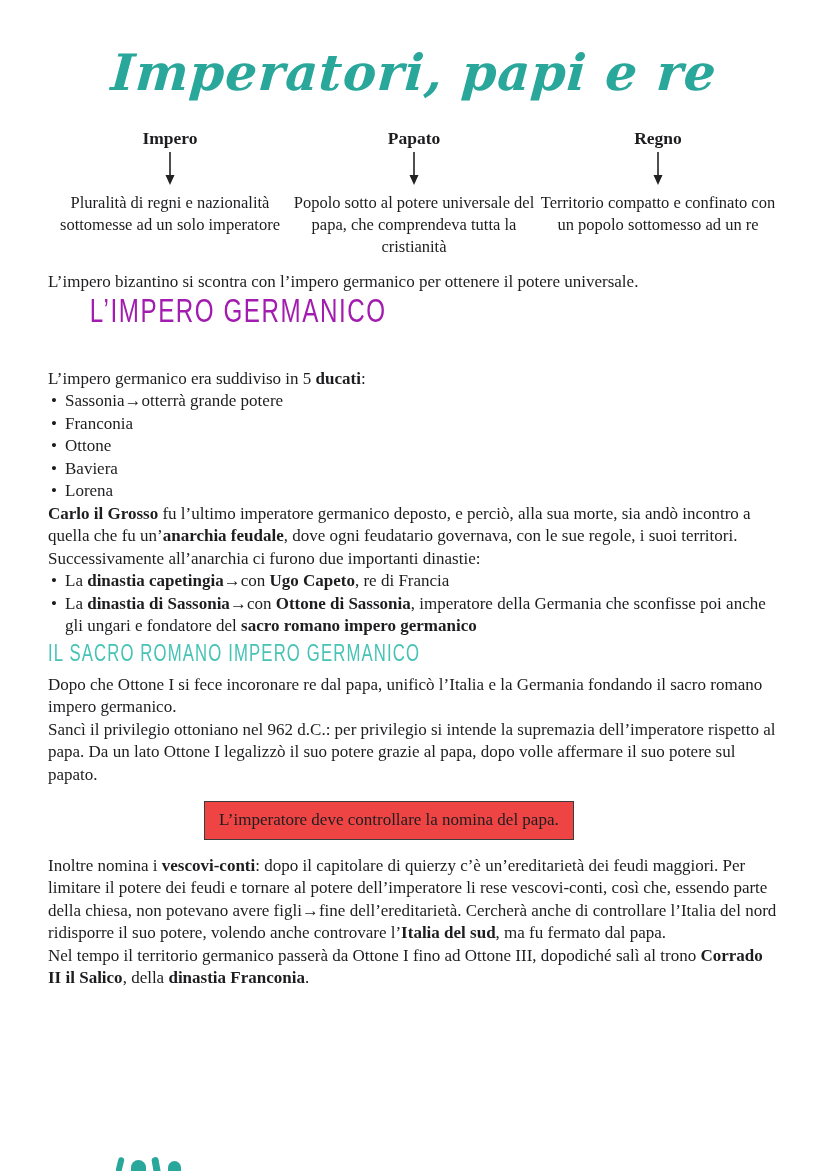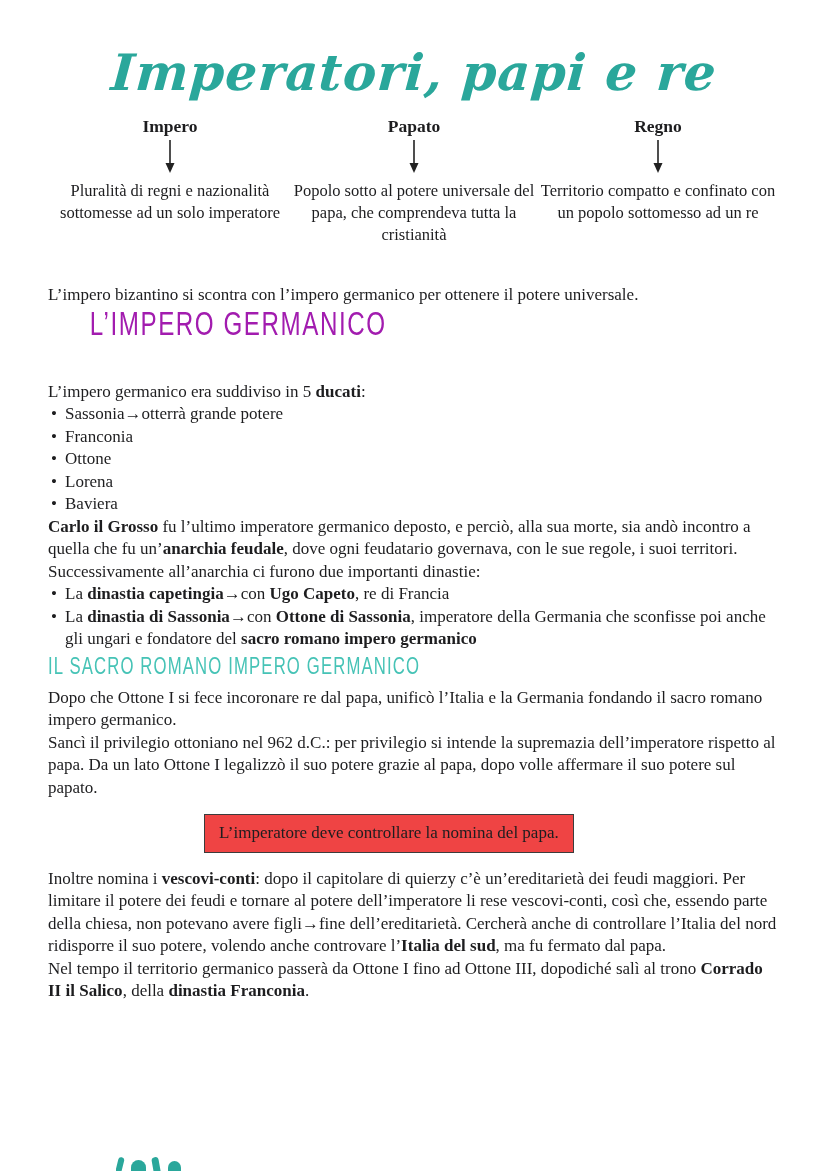--- a/index.html
+++ b/index.html
@@ -19,32 +19,32 @@
     font-style: italic;
     font-weight: 700;
     font-size: 50px;
     line-height: 70px;
     color: #2aa79b;
     letter-spacing: 1px;
     transform: skewX(-4deg);
   }
 
   
-  .columns { display: flex; justify-content: flex-start; margin-top: 8px; }
+  .columns { display: flex; justify-content: flex-start; margin-top: 20px; }
   .col { width: 248px; display: flex; flex-direction: column; align-items: center; text-align: center; }
   .col-header { font-weight: 700; font-size: 17.5px; line-height: 20px; }
   .arrow { margin-top: 4px; margin-bottom: 6px; display: block; }
   .col-text { font-size: 16.5px; line-height: 22px; }
 
   .body-text p, .body-text li, .intro, .note-box {
     font-size: 17px; line-height: 22.5px;
   }
   .b { font-weight: 700; }
 
-  .intro { margin-top: 38px; }
+  .intro { margin-top: 13px; }
 
   
   .section-heading { color: #a21caf; font-weight: 400; }
   .section-heading .condensed {
     display: inline-block;
     font-family: "Liberation Sans", sans-serif;
     font-size: 31px; line-height: 34px;
     letter-spacing: 2px;
     transform: scale(0.78, 1.08);
   }
@@ -123,22 +123,22 @@
   <p class="intro">L’impero bizantino si scontra con l’impero germanico per ottenere il potere universale.</p>
 
   <h2 class="section-heading"><span class="condensed">L’IMPERO GERMANICO</span></h2>
 
   <div class="body-text group-germanico">
     <p><span>L’impero germanico era suddiviso in 5 </span><span class="b">ducati</span><span>:</span></p>
     <ul class="bullets">
       <li><span>Sassonia→otterrà grande potere</span></li>
       <li><span>Franconia</span></li>
       <li><span>Ottone</span></li>
+      <li><span>Baviera</span></li>
       <li><span>Lorena</span></li>
-      <li><span>Baviera</span></li>
     </ul>
     <p><span class="b">Carlo il Grosso</span><span> fu l’ultimo imperatore germanico deposto, e perciò, alla sua morte, sia andò incontro a quella che fu un’</span><span class="b">anarchia feudale</span><span>, dove ogni feudatario governava, con le sue regole, i suoi territori. Successivamente all’anarchia ci furono due importanti dinastie:</span></p>
     <ul class="bullets">
       <li><span>La </span><span class="b">dinastia capetingia</span><span>→con </span><span class="b">Ugo Capeto</span><span>, re di Francia</span></li>
       <li><span>La </span><span class="b">dinastia di Sassonia</span><span>→con </span><span class="b">Ottone di Sassonia</span><span>, imperatore della Germania che sconfisse poi anche gli ungari e fondatore del </span><span class="b">sacro romano impero germanico</span></li>
     </ul>
   </div>
 
   <h3 class="sub-heading"><span class="condensed-left">IL SACRO ROMANO IMPERO GERMANICO</span></h3>
 

